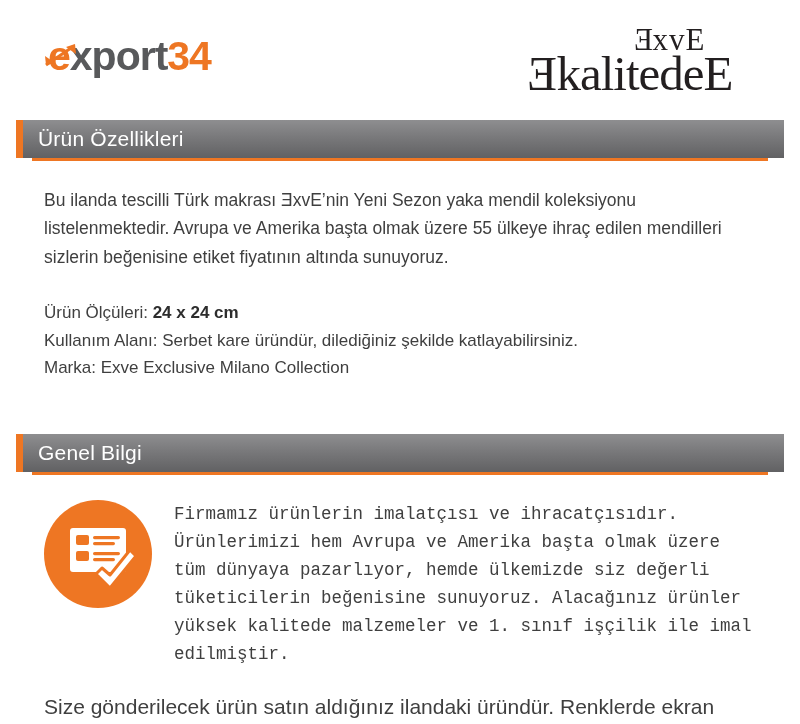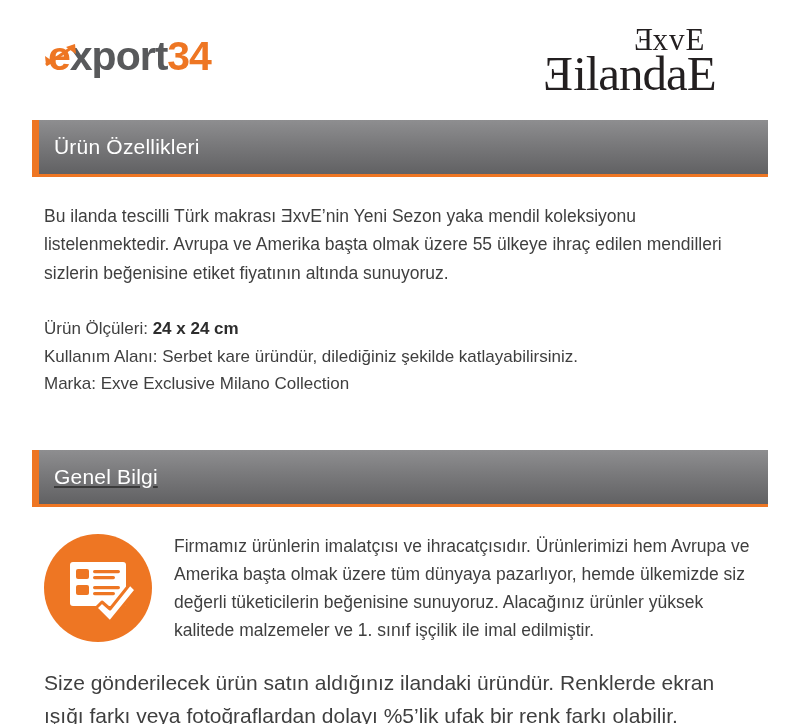--- a/index.html
+++ b/index.html
@@ -83,25 +83,25 @@
   .logo-right .lr-sub {
     font-family: Liberation Sans, sans-serif;
     font-size: 13px;
     letter-spacing: 2.5px;
     margin-top: 22px;
   }
 
   
   .section-bar {
     position: relative;
-    height: 54px;
+    height: 38px;
     background: linear-gradient(to bottom, #8e8e90 0%, #79797b 45%, #616163 100%);
     display: flex;
     align-items: center;
-    margin: 0 32px;
+    margin: 0 16px;
   }
   .section-bar::before {
     content: "";
     position: absolute;
     left: 0;
     top: 0;
     bottom: 0;
     width: 7px;
     background: #ee7623;
   }
@@ -146,26 +146,26 @@
     color: #3f3f3f;
   }
   .spec-line .val-bold {
     font-weight: bold;
     color: #2d2d2d;
   }
 
   
   .gb-wrap {
     margin-top: 52px;
-    text-decoration: underline;
   }
   .gb-body {
     display: flex;
-    align-items: center;
+    align-items: flex-start;
     padding: 26px 44px 0 44px;
+    font-family: Liberation Mono, monospace;
   }
   .gb-icon {
     flex: 0 0 auto;
     width: 108px;
     height: 108px;
     border-radius: 50%;
     background: #ee7623;
     position: relative;
     margin-right: 22px;
     margin-top: 2px;
@@ -200,21 +200,21 @@
           <path d="M2 23 L1 14 L11 21 Z" fill="#ee7623"></path>
         </svg>
       </span><span>xport</span><span class="accent">34</span>
     </div>
 
     <div class="logo-right">
       <div class="lr-top">
         <span class="mirror" style="display:inline-block;transform:scaleX(-1);">E</span><span>xvE</span>
       </div>
       <div class="lr-main">
-        <span class="mirror">E</span><span>ilanda</span><span>E</span>
+        <span class="mirror">E</span><span>kalitede</span><span>E</span>
       </div>
       <div class="lr-sub">MILANO COLLECTION</div>
     </div>
   </div>
 
   <div class="bar-row">
     <div class="section-bar">
       <span class="title">Ürün Özellikleri</span>
     </div>
     <div class="edge-line"></div>

